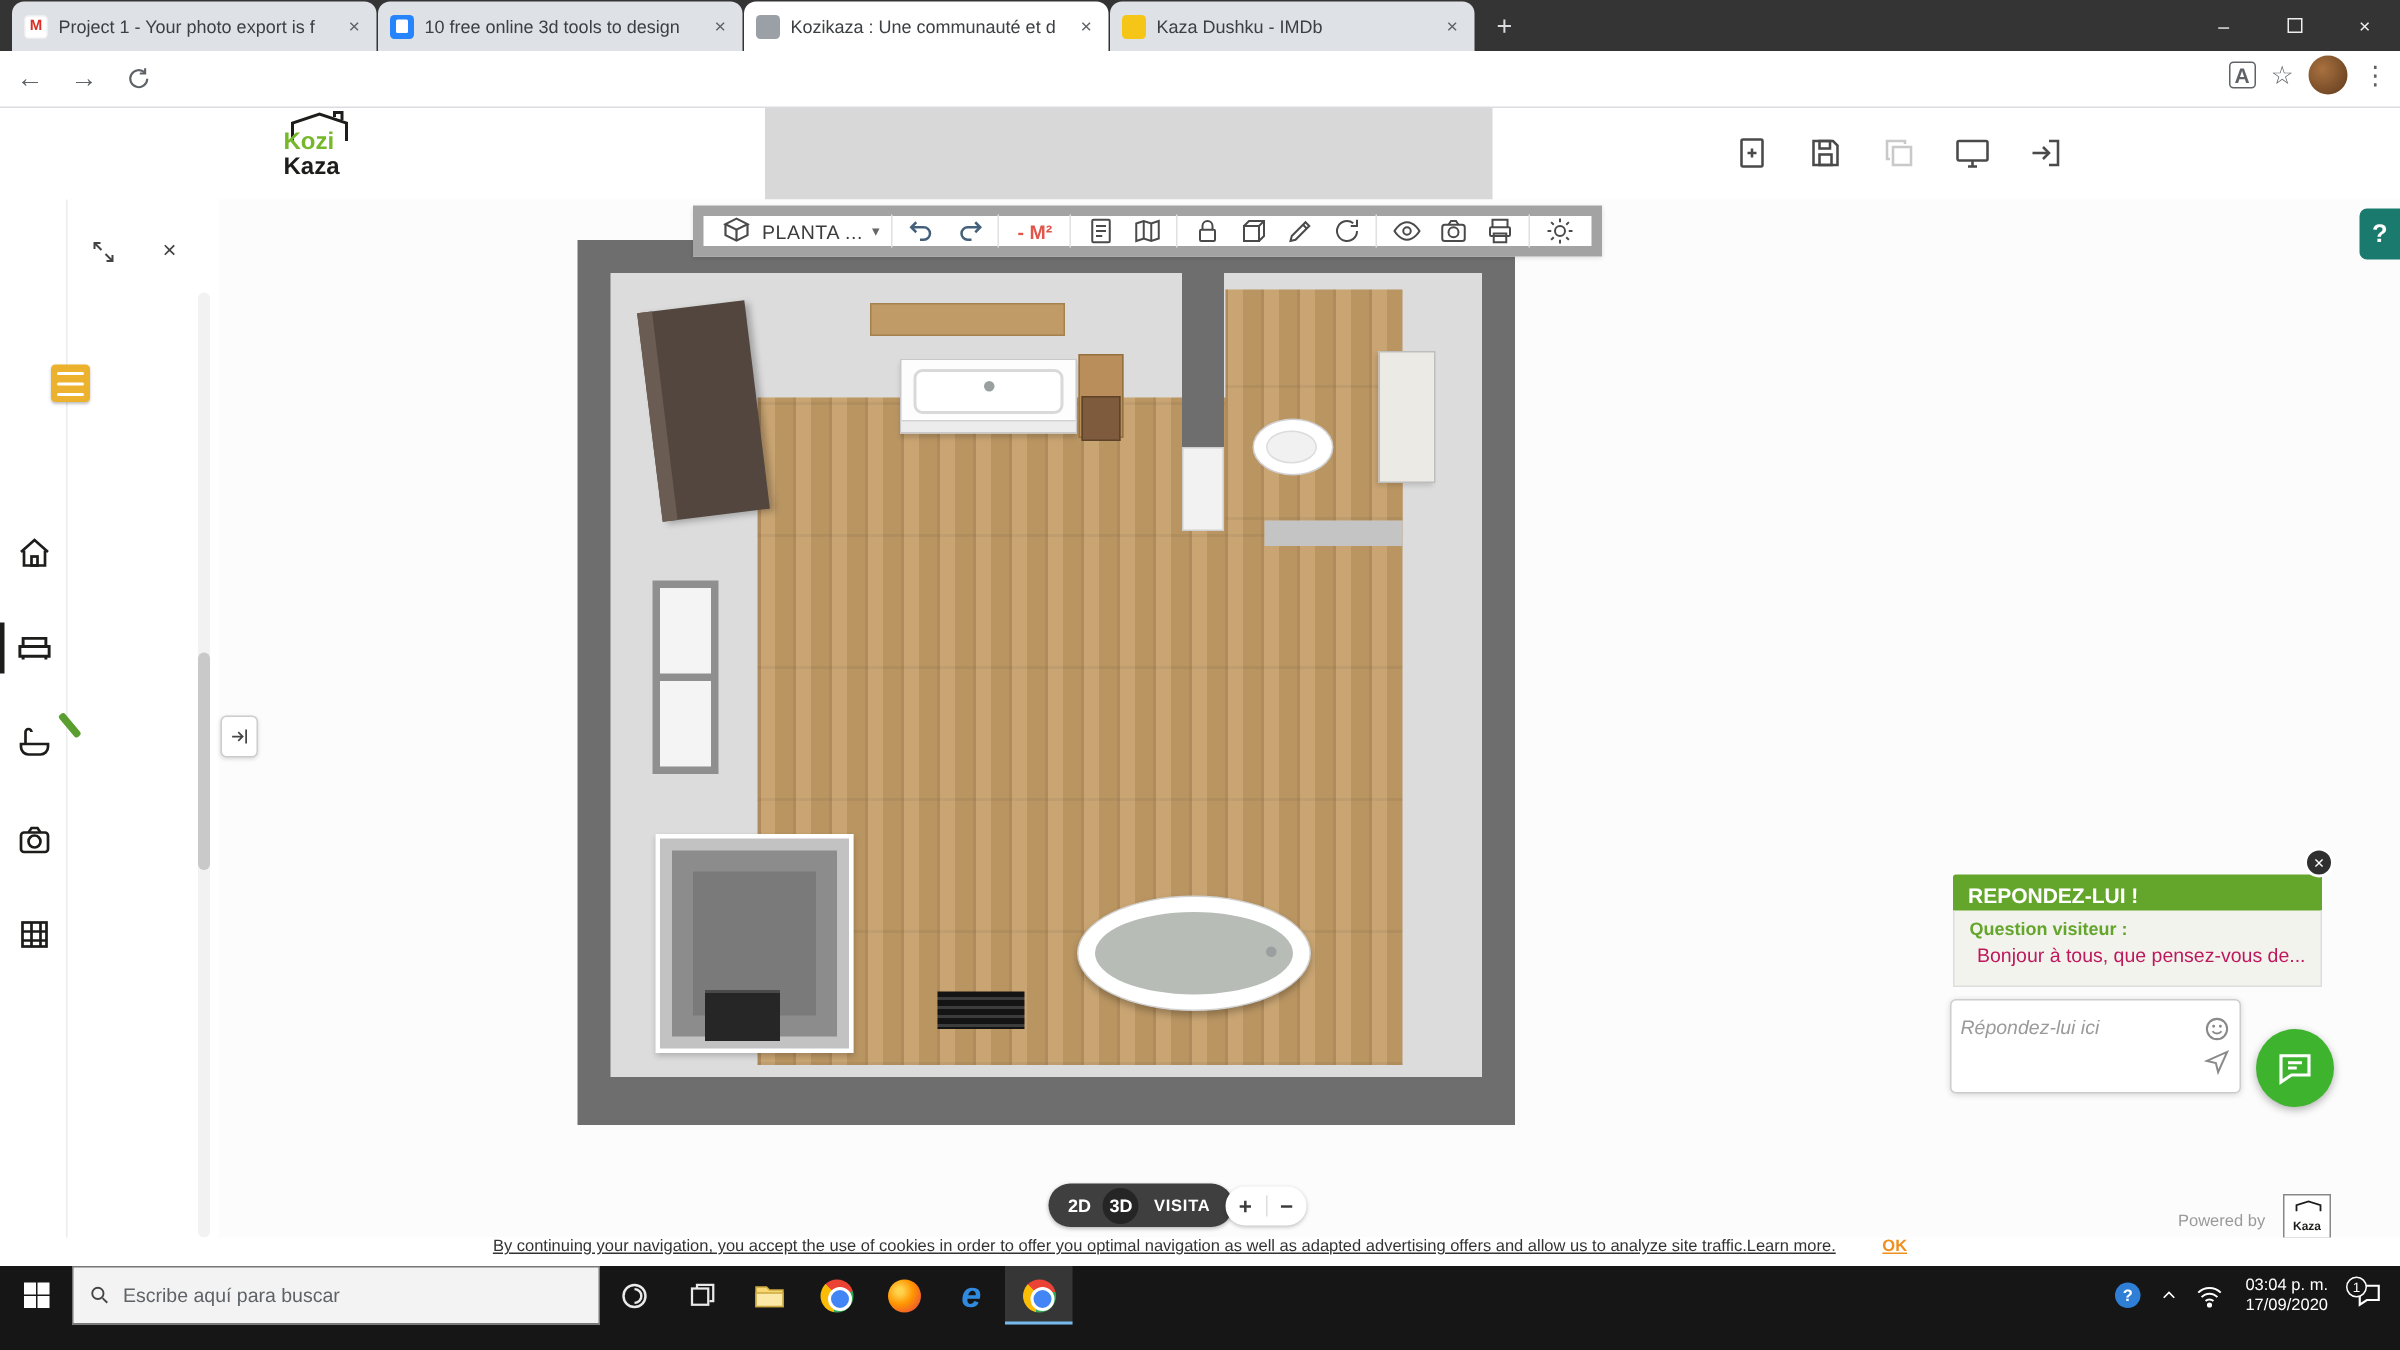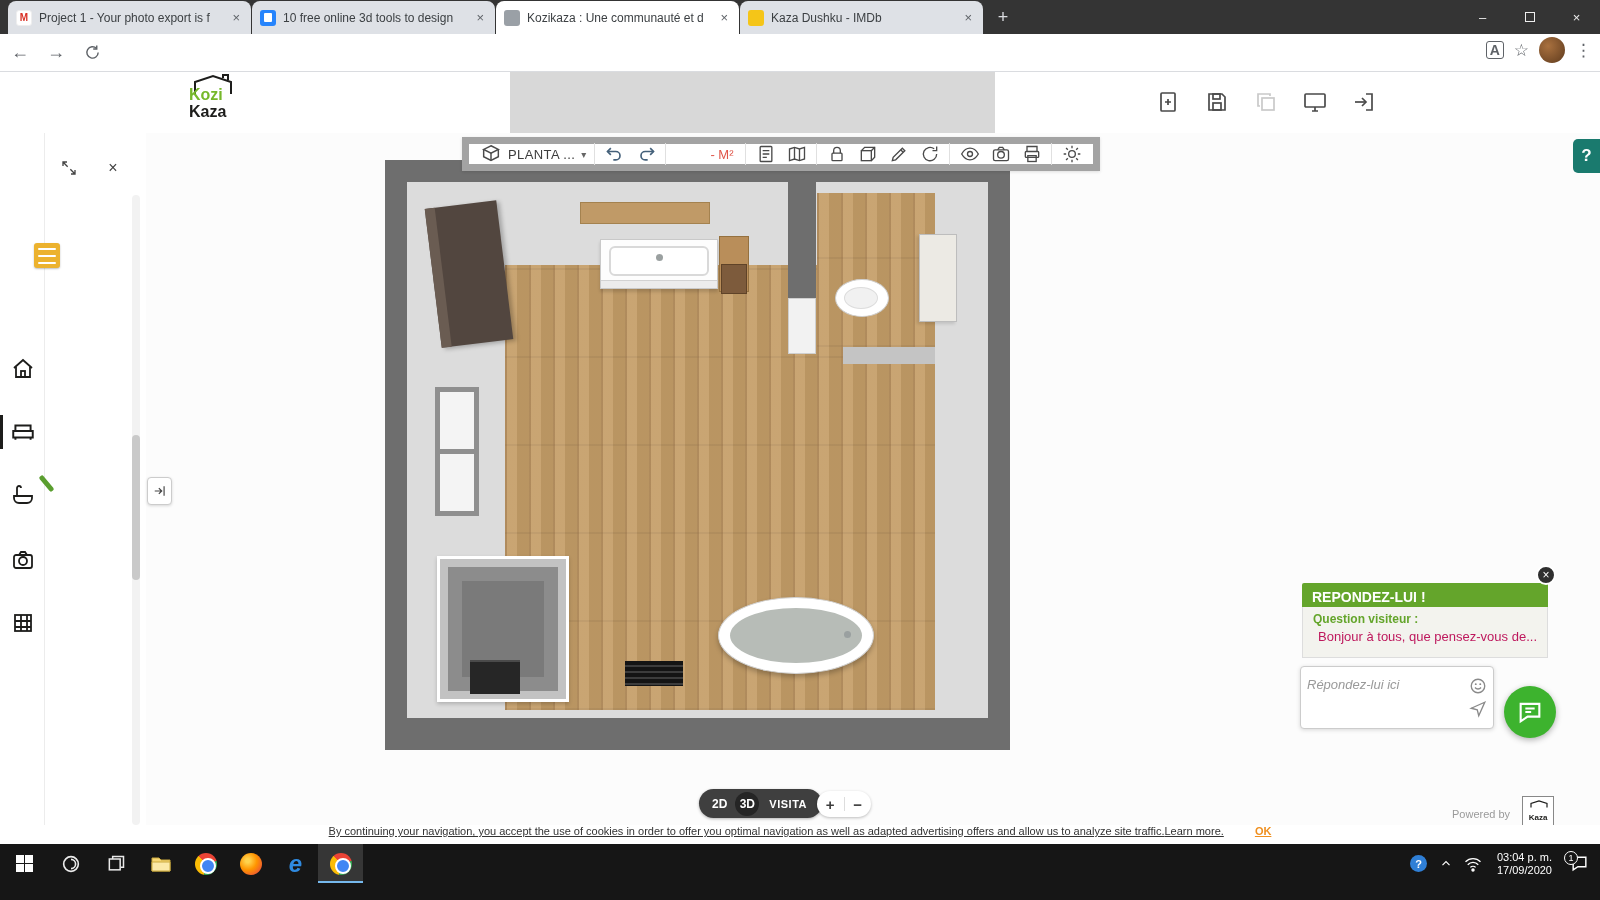--- a/index.html
+++ b/index.html
@@ -57,21 +57,21 @@
   .expandbtn { position:absolute; left:147px; top:477px; width:25px; height:28px; background:#fff; border:1px solid #ccc; border-radius:4px; display:flex; align-items:center; justify-content:center; z-index:4; box-shadow:0 1px 3px rgba(0,0,0,.15); }
 
   
   .canvas { position:absolute; left:46px; top:133px; width:1554px; height:710px; background:#fcfcfc; }
 
   .floatbar { position:absolute; left:462px; top:137px; height:34px; background:#fff; border:7px solid #a3a3a3; box-shadow:0 1px 3px rgba(0,0,0,.12); display:flex; align-items:center; padding:0 6px; z-index:6; }
   .tb-btn { width:31px; height:30px; display:flex; align-items:center; justify-content:center; }
   .tb-sep { width:1px; height:22px; background:#e0e0e0; margin:0 4px; }
   .planname { font-size:13px; color:#3c3c3c; letter-spacing:.4px; margin:0 6px 0 2px; }
   .caret { font-size:10px; color:#666; margin-right:4px; }
-  .m2 { color:#e0564a; font-weight:normal; font-size:13px; padding:0 8px;margin-left:32px; }
+  .m2 { color:#e0564a; font-weight:bold; font-size:13px; padding:0 8px; }
 
   .helpbtn { position:absolute; right:0; top:139px; width:27px; height:34px; background:#1a7a6e; color:#fff; font-size:17px; font-weight:bold; display:flex; align-items:center; justify-content:center; border-radius:5px 0 0 5px; z-index:7; }
 
   
   .plan { position:absolute; left:385px; top:160px; width:625px; height:590px; background:#6e6e6e; z-index:2; }
   .plan-inner { position:absolute; left:22px; top:22px; right:22px; bottom:32px; background:#dcdcdc; }
   .wood { background-color:#c59e68;
           background-image:
             repeating-linear-gradient(90deg, rgba(110,72,35,.28) 0 2px, rgba(0,0,0,0) 2px 24px),
             repeating-linear-gradient(90deg, rgba(255,255,255,.07) 0 12px, rgba(0,0,0,.06) 12px 24px),
@@ -498,20 +498,27 @@
 <div class="taskbar">
   <div class="tb-inner">
     <div class="startbtn">
       <span class="winlogo">
           <i></i>
           <i></i>
           <i></i>
           <i></i>
         </span>
     </div>
+    <div class="tsearch">
+      <svg width="15" height="15" viewBox="0 0 24 24" fill="none" stroke="#444" stroke-width="2">
+          <circle cx="10" cy="10" r="6"></circle>
+          <path d="M15 15l5 5"></path>
+        </svg>
+      <input placeholder="Escribe aquí para buscar" style="">
+    </div>
     <div class="tbicon">
       <svg width="22" height="22" viewBox="0 0 24 24" fill="none" stroke="#eaeaea" stroke-width="1.8">
           <circle cx="12" cy="12" r="8"></circle>
           <path d="M12 7a5 5 0 0 1 0 10"></path>
         </svg>
     </div>
     <div class="tbicon">
       <svg width="20" height="20" viewBox="0 0 24 24" fill="none" stroke="#eaeaea" stroke-width="1.8">
           <rect x="4" y="6" width="13" height="13"></rect>
           <path d="M8 6V3h13v13h-3"></path>

